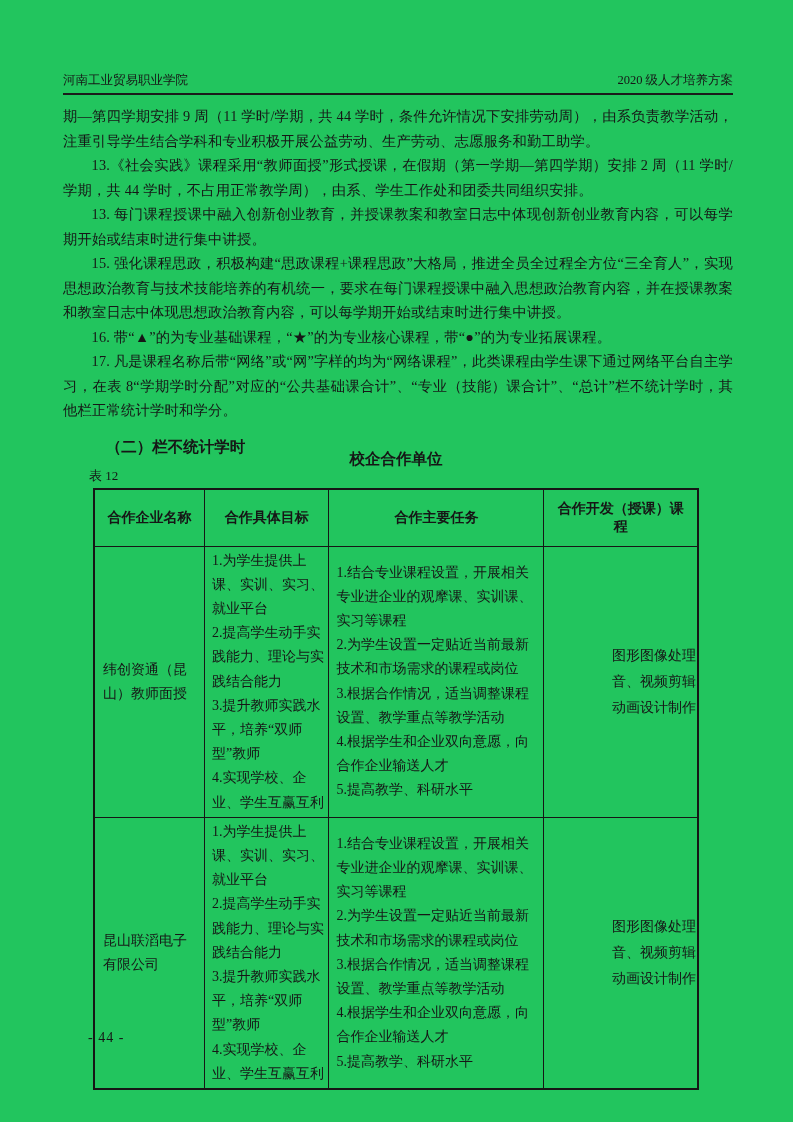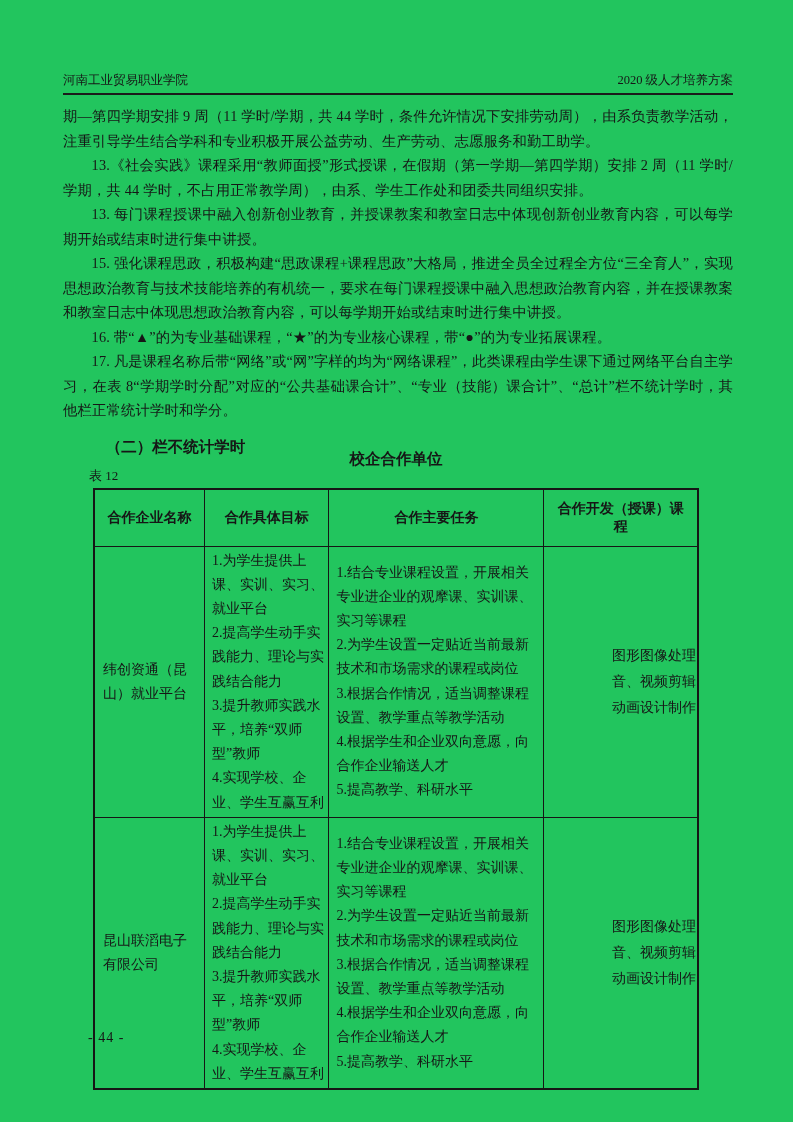--- a/index.html
+++ b/index.html
@@ -138,21 +138,21 @@
         <thead>
           <tr>
             <th>合作企业名称</th>
             <th>合作具体目标</th>
             <th>合作主要任务</th>
             <th>合作开发（授课）课程</th>
           </tr>
         </thead>
         <tbody>
           <tr class="row1">
-            <td class="company">纬创资通（昆山）就业平台</td>
+            <td class="company">纬创资通（昆山）教师面授</td>
             <td class="goals">
               <div>1.为学生提供上课、实训、实习、就业平台</div>
               <div>2.提高学生动手实践能力、理论与实践结合能力</div>
               <div>3.提升教师实践水平，培养“双师型”教师</div>
               <div>4.实现学校、企业、学生互赢互利</div>
             </td>
             <td class="tasks">
               <div>1.结合专业课程设置，开展相关专业进企业的观摩课、实训课、实习等课程</div>
               <div>2.为学生设置一定贴近当前最新技术和市场需求的课程或岗位</div>
               <div>3.根据合作情况，适当调整课程设置、教学重点等教学活动</div>

